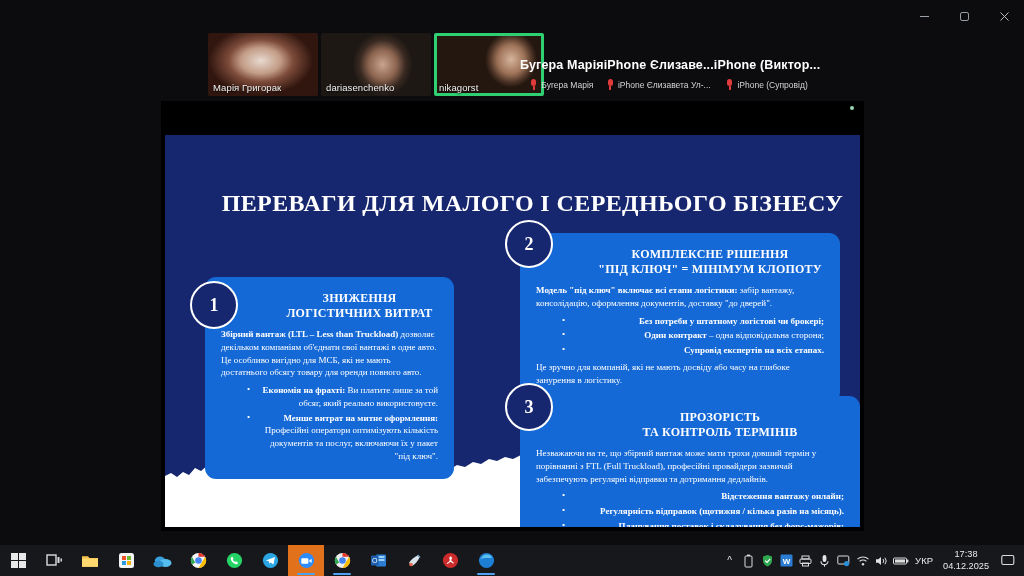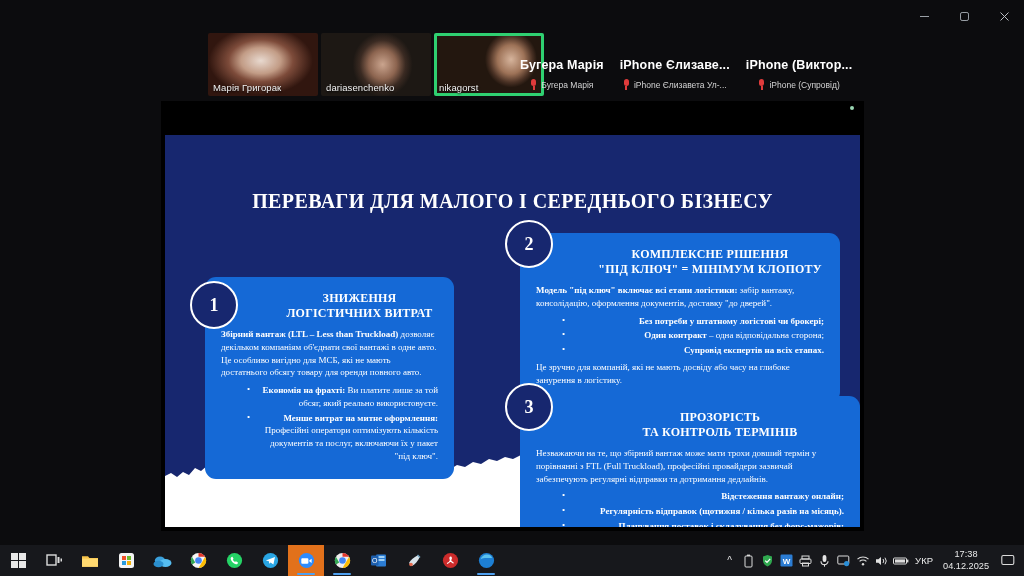--- a/index.html
+++ b/index.html
@@ -29,37 +29,37 @@
       radial-gradient(ellipse 30px 32px at 56% 50%, #caa48e 0%, #8d6550 46%, #3a2a22 76%, #1d1814 100%),
       linear-gradient(120deg,#cfd6da 0%,#aeb6bb 42%,#7d858a 100%);}
   .tile.t3{background:
       radial-gradient(ellipse 26px 28px at 70% 42%, #d6b49c 0%, #9d7257 52%, #4b3225 82%, #23170f 100%),
       linear-gradient(120deg,#e4e2de 0%,#b9b4ad 38%,#514b44 100%);}
   .tile.active{outline:3px solid #2fd071;outline-offset:-3px;}
   .tile-name{position:absolute;left:0;bottom:0;padding:2px 5px 3px 5px;color:#f2f2f2;font-size:9.5px;
     text-shadow:0 1px 2px rgba(0,0,0,.95);letter-spacing:.1px;}
 
   
-  .namecols{position:absolute;left:520px;top:58px;display:flex;gap:16px;}
+  .namecols{position:absolute;left:520px;top:58px;display:flex;}
   .namecol{display:flex;flex-direction:column;align-items:center;}
   .namecol .big{color:#ffffff;font-size:12.5px;font-weight:bold;letter-spacing:.15px;white-space:nowrap;}
   .namecol .chip{margin-top:7px;display:flex;align-items:center;gap:4px;white-space:nowrap;}
   .namecol .chip .lbl{color:#d4d4d4;font-size:8.5px;}
   .mic{width:7px;height:11px;position:relative;flex:0 0 auto;}
   .mic i{position:absolute;left:1px;top:0;width:5px;height:7px;background:#e03b3b;border-radius:3px;display:block;}
   .mic b{position:absolute;left:2.5px;top:7px;width:2px;height:4px;background:#e03b3b;display:block;}
 
   
   .share{position:absolute;left:161px;top:101px;width:703px;height:430px;background:#000;}
   .share-dot{position:absolute;right:10px;top:5px;width:4px;height:4px;border-radius:50%;background:#9ad6b3;}
   .slide{position:absolute;left:4px;top:34px;width:695px;height:392px;background:#17276f;overflow:hidden;}
 
   
   .slide-title{position:absolute;left:0;top:55px;width:100%;text-align:center;color:#ffffff;
-    font-family:"Liberation Serif", serif;font-weight:bold;font-size:20px;letter-spacing:.4px;}
+    font-family:"Liberation Serif", serif;font-weight:bold;font-size:24px;letter-spacing:.4px;padding-left:20px;}
 
   
   .snow{position:absolute;left:0;bottom:0;width:100%;height:95px;pointer-events:none;}
 
   
   .card{position:absolute;background:#1569d6;border-radius:11px;color:#ffffff;
     font-family:"Liberation Serif", serif;}
   .card .hd{text-align:center;font-weight:bold;font-size:12px;line-height:1.25;letter-spacing:.2px;
     padding:14px 14px 7px 74px;}
   .card .bd{font-size:9px;line-height:1.42;padding:0 16px 12px 16px;}

